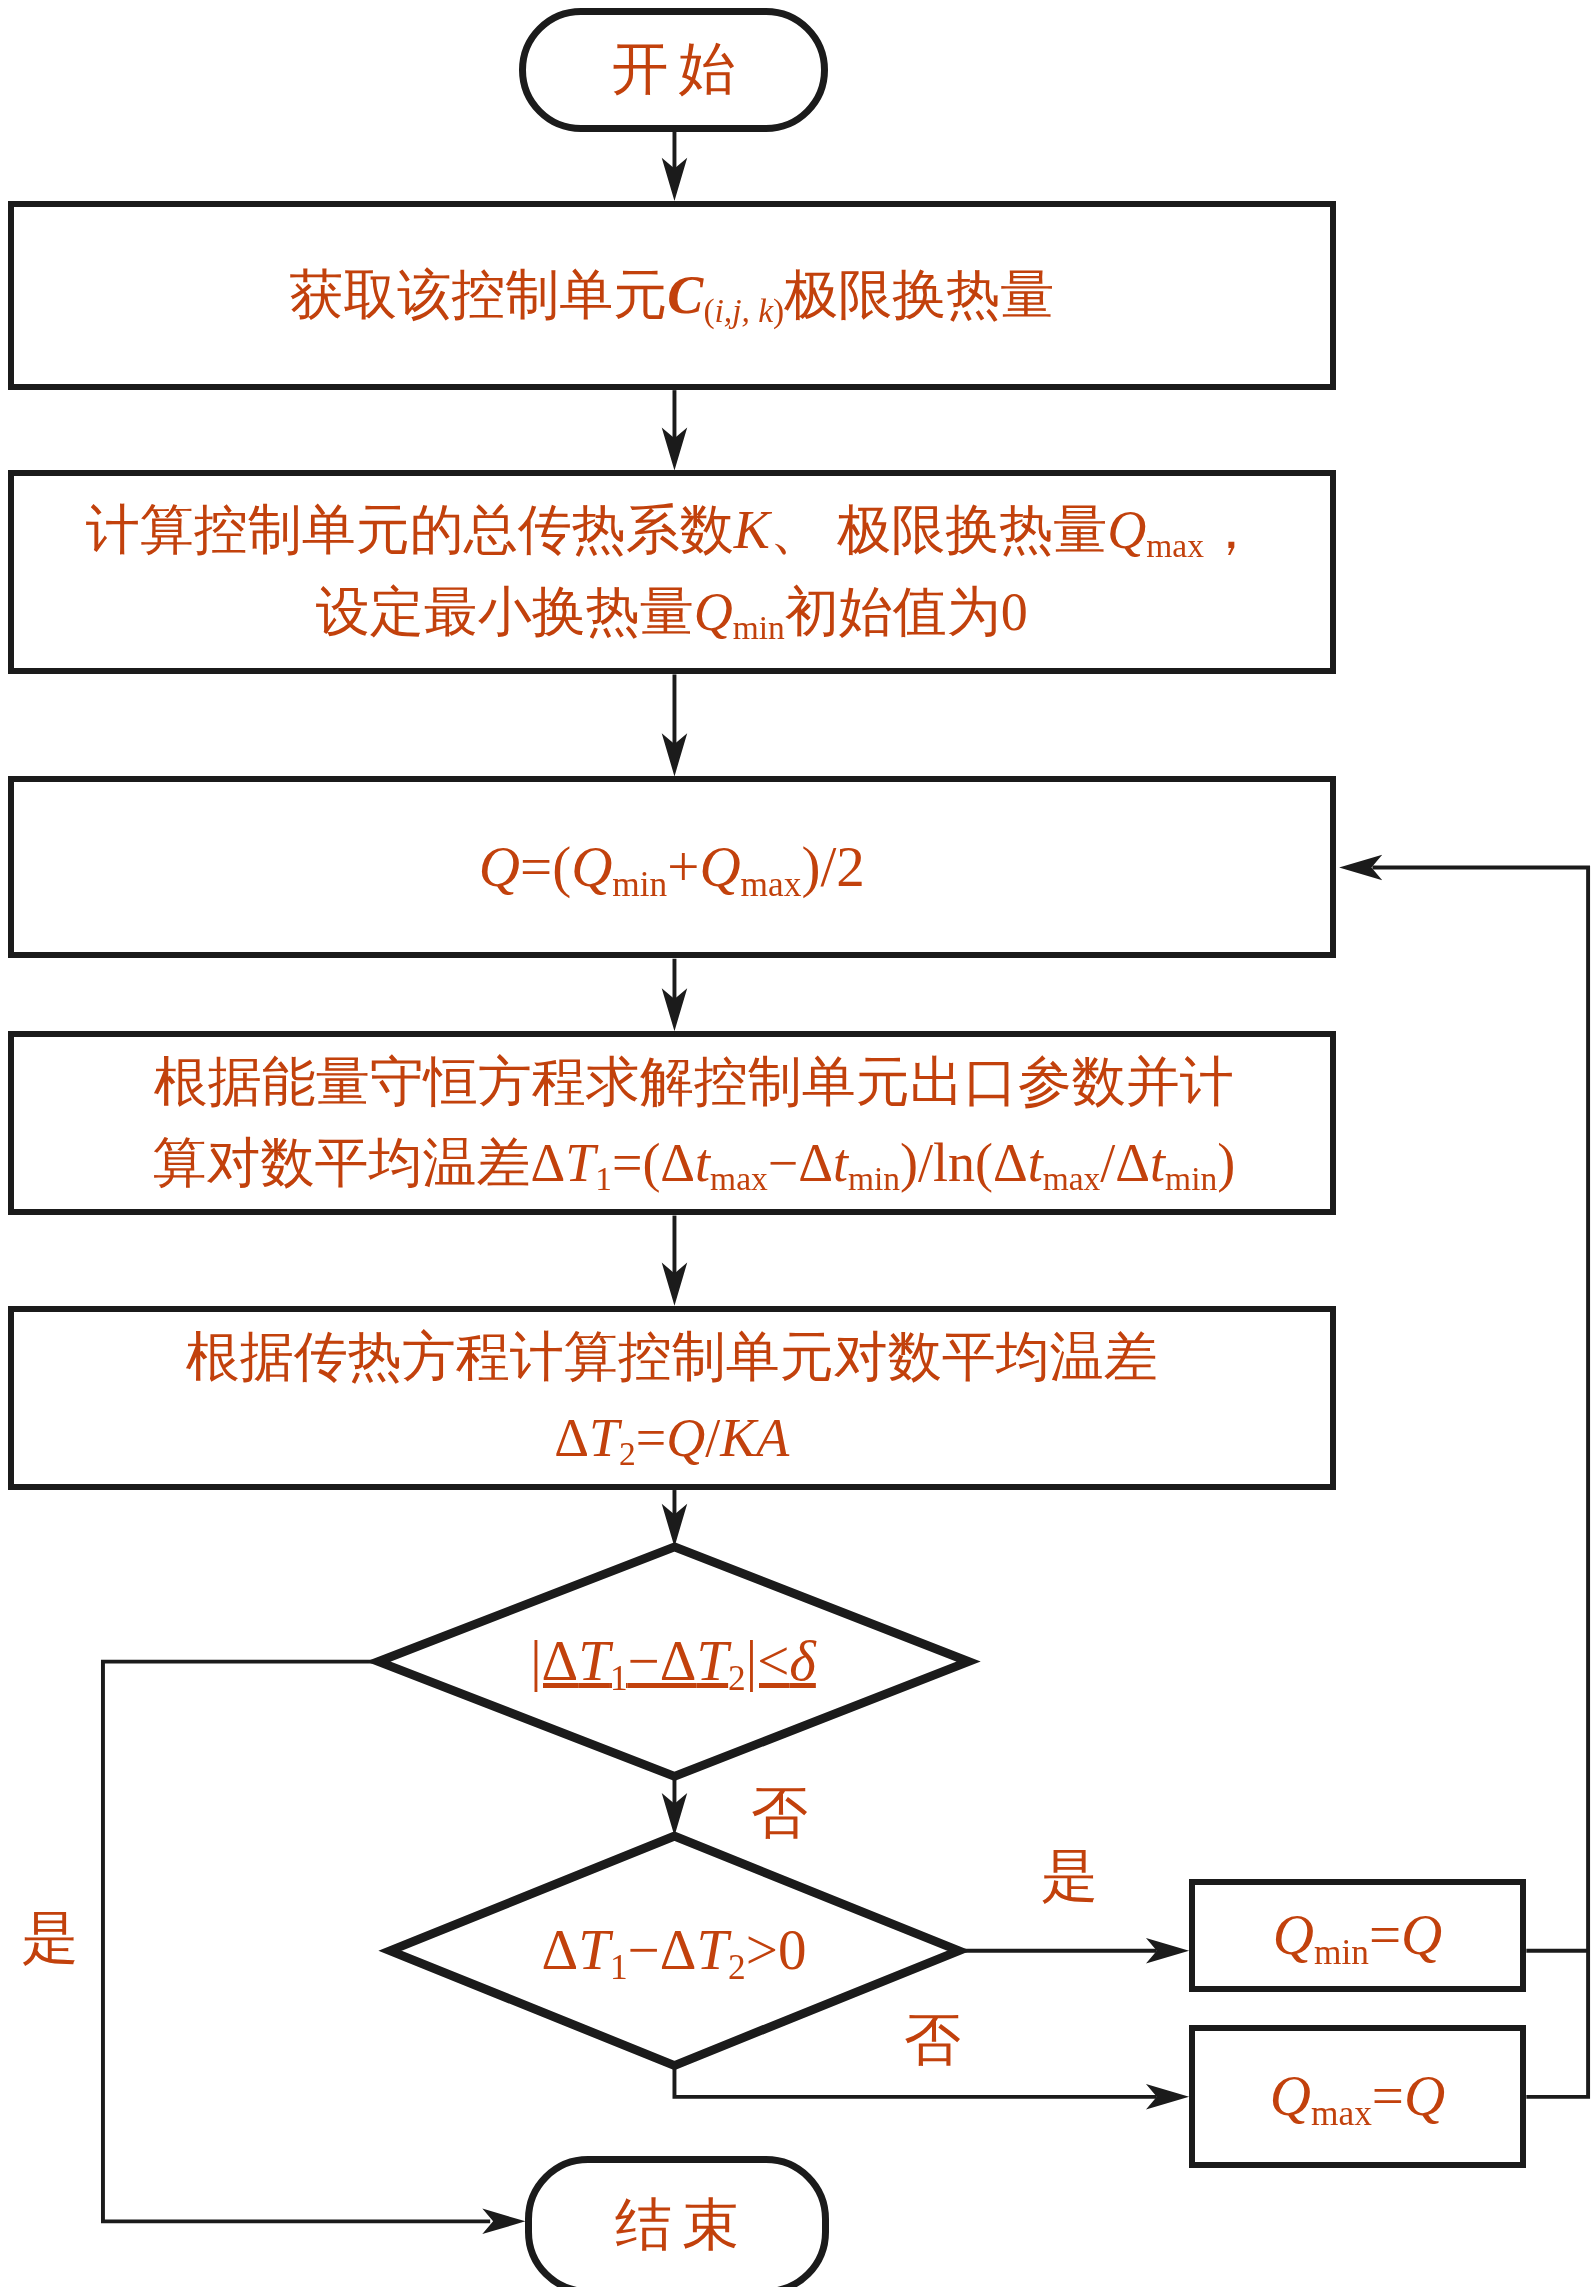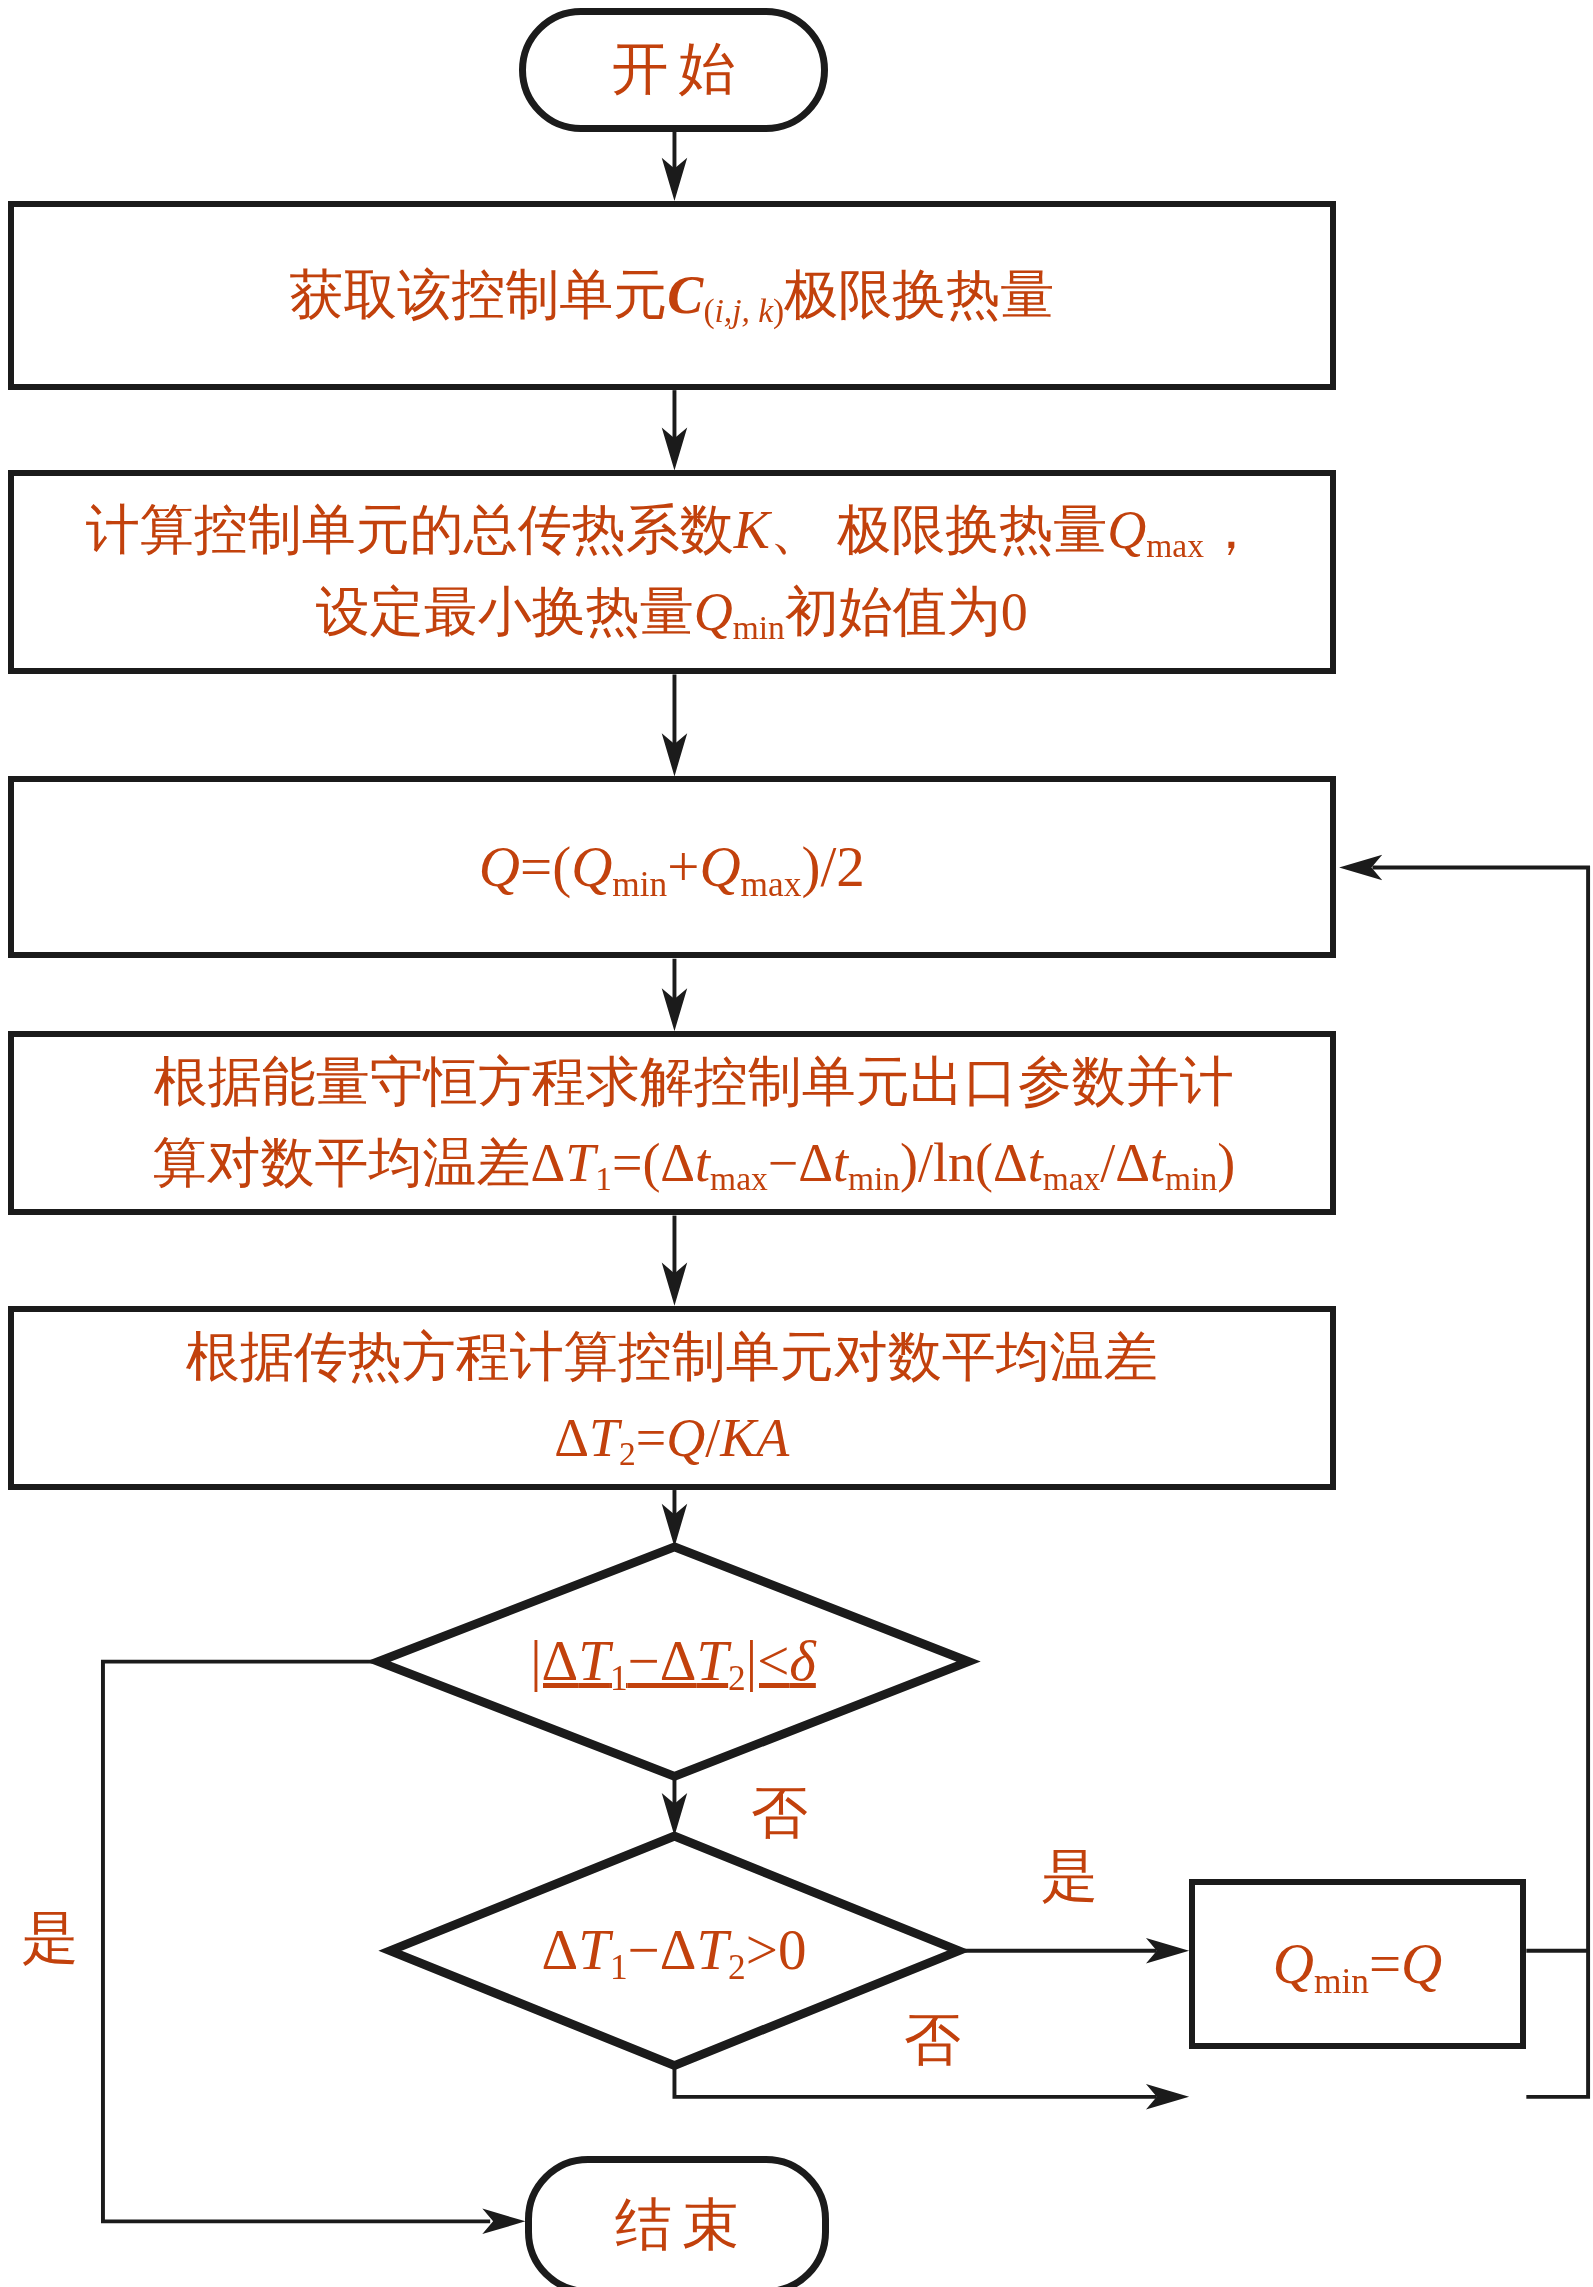--- a/index.html
+++ b/index.html
@@ -98,24 +98,27 @@
   </div>
 
   <div class="dtext" style="left:378px;top:1547px;width:590px;height:229px;text-decoration:underline;">
     <span class="line formula"><span class="seg-n">|Δ</span><span class="seg-i">T</span><span class="seg-sub">1</span><span class="seg-n">−Δ</span><span class="seg-i">T</span><span class="seg-sub">2</span><span class="seg-n">|&lt;</span><span class="seg-i">δ</span></span>
   </div>
 
   <div class="dtext" style="left:390px;top:1836px;width:568px;height:229px;">
     <span class="line formula"><span class="seg-n">Δ</span><span class="seg-i">T</span><span class="seg-sub">1</span><span class="seg-n">−Δ</span><span class="seg-i">T</span><span class="seg-sub">2</span><span class="seg-n">&gt;0</span></span>
   </div>
 
-  <div class="node rect" style="left:1189px;top:1879px;width:337px;height:170px;">
+  <div class="node rect" style="left:1189px;top:1879px;width:337px;height:113px;">
     <span class="line formula"><span class="seg-i">Q</span><span class="seg-sub">min</span><span class="seg-n">=</span><span class="seg-i">Q</span></span>
   </div>
 
+  <div class="node rect" style="left:1189px;top:2025px;width:337px;height:143px;">
+    <span class="line formula"><span class="seg-i">Q</span><span class="seg-sub">max</span><span class="seg-n">=</span><span class="seg-i">Q</span></span>
+  </div>
 
   <div class="node oval" style="left:525px;top:2156px;width:304px;height:139px;">
     <span class="oval-label">结束</span>
   </div>
 
   <div class="branch" style="left:751px;top:1784px;">否</div>
   <div class="branch" style="left:21.6px;top:1909px;">是</div>
   <div class="branch" style="left:1041px;top:1847px;">是</div>
   <div class="branch" style="left:904px;top:2011px;">否</div>
 

